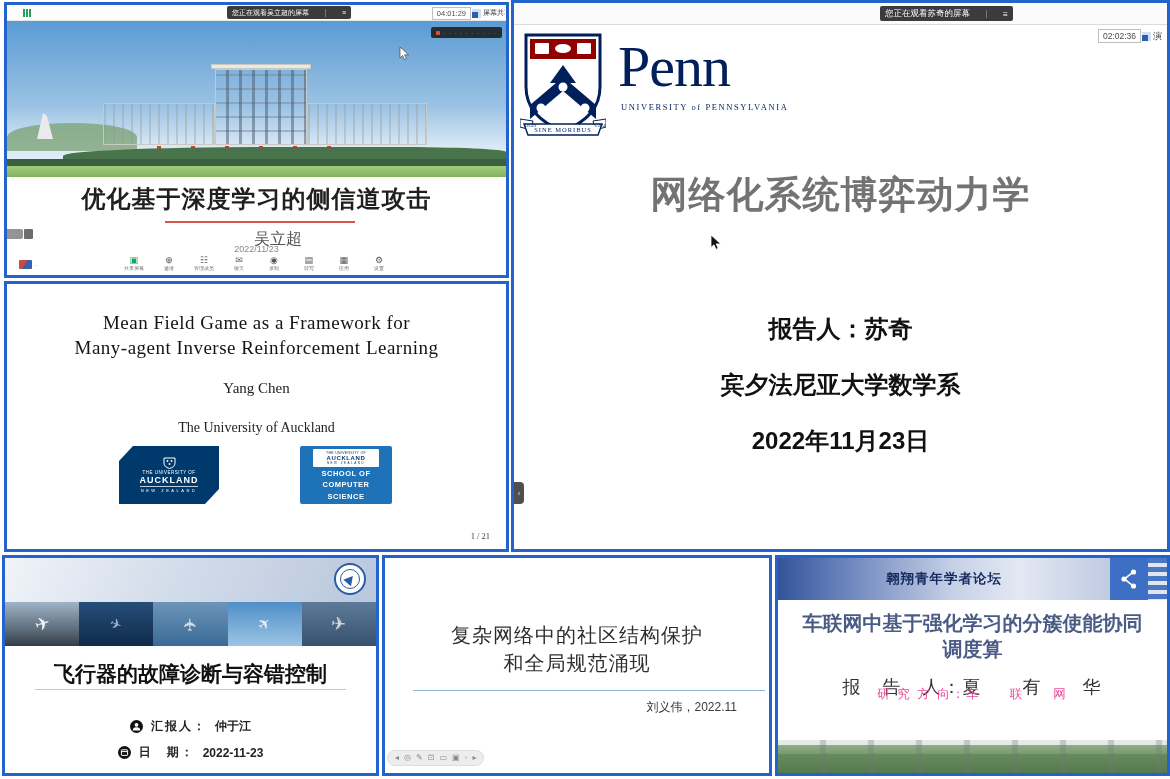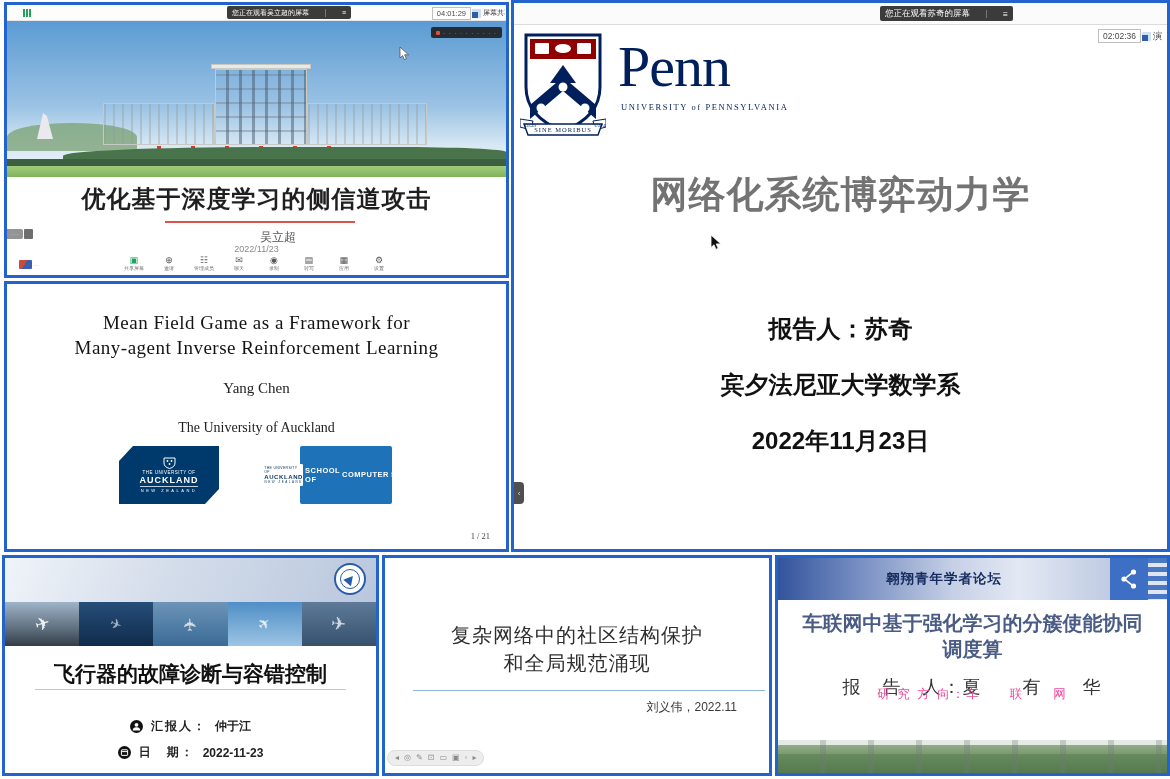--- a/index.html
+++ b/index.html
@@ -63,21 +63,21 @@
            border-radius:2px; display:flex; align-items:center; gap:3px; padding:0 5px; }
   .redDot { width:4px; height:4px; background:#e04b3a; border-radius:1px; }
   .notifTxt { color:#bdbdbd; font-size:6px; letter-spacing:1px; }
   .sidePill { position:absolute; left:0; top:224px; height:10px; display:flex; align-items:center; }
   .sidePillBody { background:#949494; color:#e4e4e4; font-size:5px; height:10px; line-height:10px;
                   padding:0 4px; border-radius:0 2px 2px 0; }
   .sidePillBox { width:9px; height:10px; background:#6e6e6e; margin-left:1px; border-radius:1px; }
   .p1-title { position:absolute; top:178px; left:0; right:0; text-align:center; font-size:24px;
               font-weight:600; color:#1f1f1f; letter-spacing:1px; }
   .redline { position:absolute; top:216px; left:158px; width:190px; height:2px; background:#d9534f; }
-  .p1-presenter { position:absolute; top:224px; left:0; right:0; text-align:center; font-size:12px; color:#555;padding-left:43px; }
+  .p1-presenter { position:absolute; top:224px; left:0; right:0; text-align:center; font-size:16px; color:#555;padding-left:43px; }
   .p1-date { position:absolute; top:239px; left:0; right:0; text-align:center; font-size:9px; color:#8a8a8a; }
   .p1-toolbar { position:absolute; left:0; right:0; top:251px; height:18px; display:flex;
                 justify-content:center; gap:9px; }
   .tbi { width:26px; display:flex; flex-direction:column; align-items:center; line-height:1; cursor:default; }
   .tbi .g { font-size:9px; color:#555; }
   .tbi .l { font-size:5px; color:#777; margin-top:1px; white-space:nowrap; }
   .tbi.green .g { color:#17a45f; }
   .miniPrev { position:absolute; left:12px; top:255px; display:flex; align-items:center; gap:2px; }
   .miniPrevIcon { width:13px; height:9px; border-radius:1px;
                   background:linear-gradient(120deg,#c94a3f 0 45%,#3a5fae 45%); }
@@ -90,21 +90,21 @@
   .p2-author { position:absolute; top:96px; left:0; right:0; text-align:center; font-size:15px; color:#222; }
   .p2-affil { position:absolute; top:136px; left:0; right:0; text-align:center; font-size:14px; color:#222; }
   .logoL { position:absolute; left:112px; top:162px; width:100px; height:58px; background:#003a6d;
            clip-path:polygon(14% 0,100% 0,100% 74%,86% 100%,0 100%,0 26%);
            display:flex; flex-direction:column; align-items:center; justify-content:center; color:#fff; }
   .logoL .al1 { font-size:4.5px; letter-spacing:.5px; margin-top:1px; }
   .logoL .al2 { font-size:9px; font-weight:bold; letter-spacing:1px; }
   .logoL .rule { width:58%; height:1px; background:rgba(255,255,255,.75); margin:1px 0; }
   .logoL .al3 { font-size:4px; letter-spacing:2.5px; }
   .logoR { position:absolute; left:293px; top:162px; width:92px; height:58px; background:#1d72b8;
-           border-radius:2px; display:flex; flex-direction:row; align-items:center;
+           border-radius:2px; display:flex; flex-direction:column; align-items:center;
            justify-content:center; gap:2px; }
   .logoR .card { background:#fff; width:66px; border-radius:1px; padding:2px 0;
                  display:flex; flex-direction:column; align-items:center; color:#0c3a66; }
   .logoR .cl1 { font-size:3.5px; letter-spacing:.3px; }
   .logoR .cl2 { font-size:6px; font-weight:bold; letter-spacing:.6px; }
   .logoR .cl3 { font-size:3px; letter-spacing:1.5px; }
   .logoR .sl { color:#fff; font-size:7.5px; font-weight:800; letter-spacing:.5px; line-height:1.25; }
   .p2-page { position:absolute; right:16px; bottom:8px; font-size:8.5px; color:#444; }
 
   

